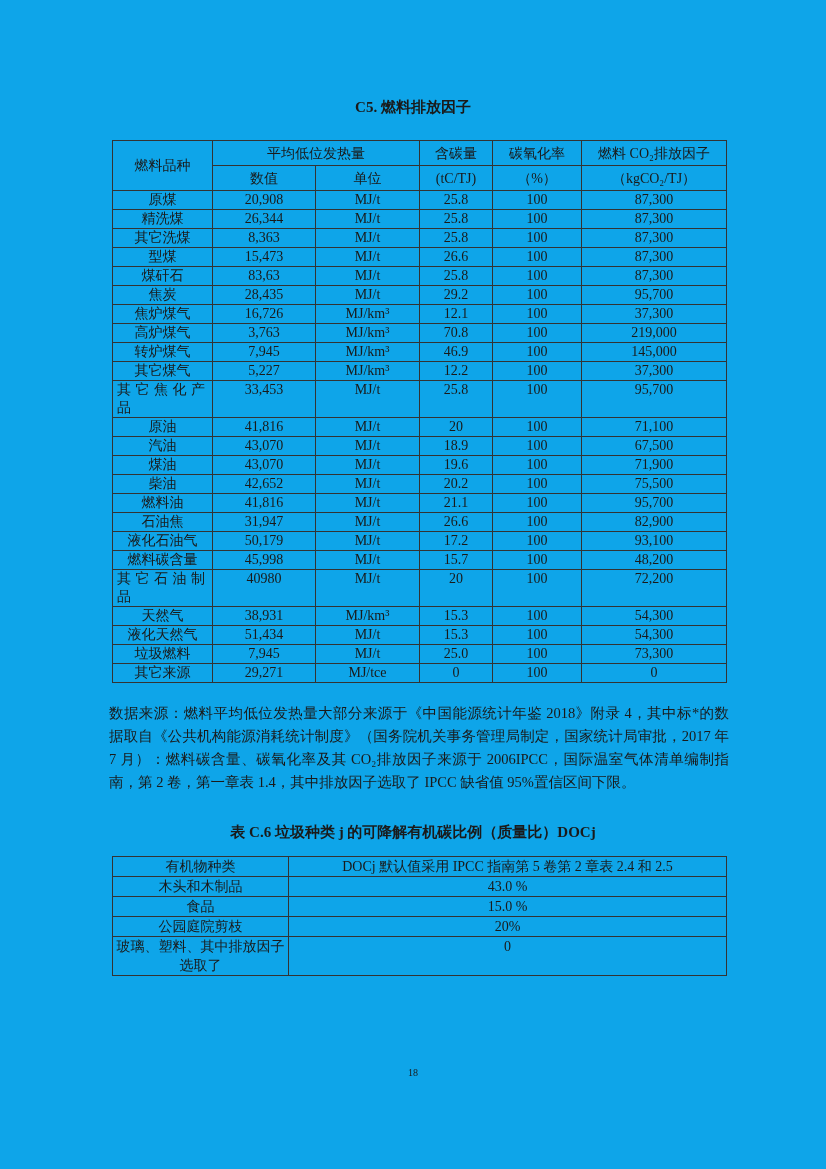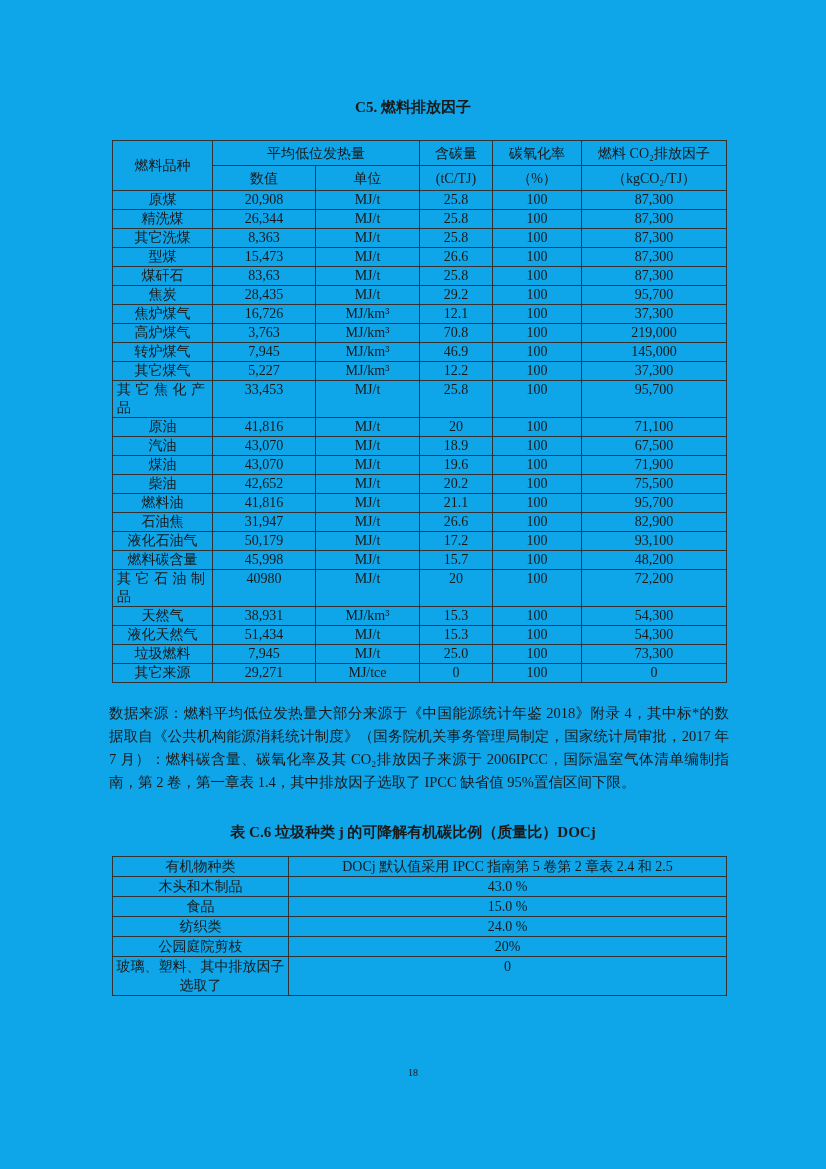--- a/index.html
+++ b/index.html
@@ -317,24 +317,20 @@
     <tbody>
         <tr>
           <td>木头和木制品</td>
           <td>43.0 %</td>
         </tr>
         <tr>
           <td>食品</td>
           <td>15.0 %</td>
         </tr>
         <tr>
-          <td>纺织类</td>
-          <td>24.0 %</td>
-        </tr>
-        <tr>
           <td>公园庭院剪枝</td>
           <td>20%</td>
         </tr>
         <tr>
           <td>玻璃、塑料、其中排放因子选取了</td>
           <td>0</td>
         </tr>
       </tbody>
   </table>
 

